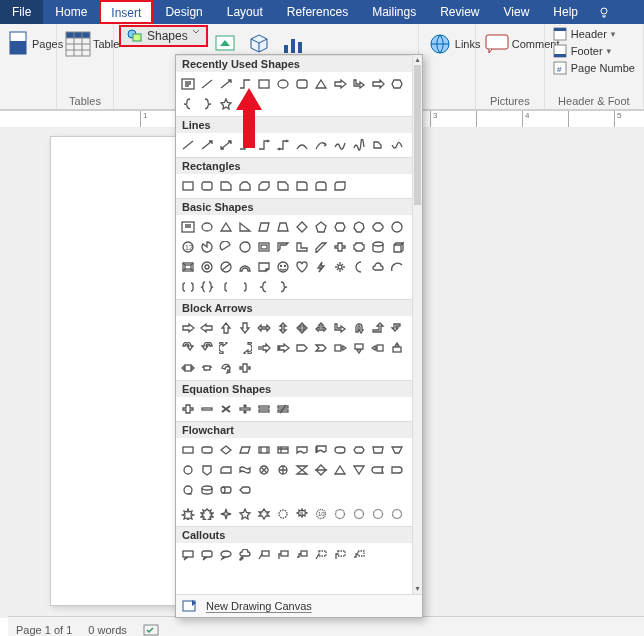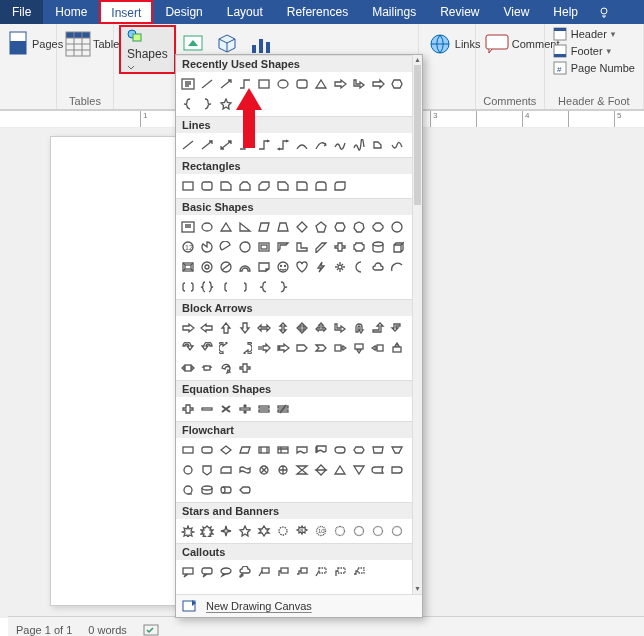--- a/index.html
+++ b/index.html
@@ -11,21 +11,21 @@
   .tell { display: flex; align-items: center; padding: 0 8px; gap: 4px; }
   .ribbon { background: #f3f3f3; border-bottom: 1px solid #d0d0d0; display: flex; align-items: stretch; height: 86px; }
   .group { border-right: 1px solid #e0e0e0; padding: 2px 6px 0 6px; display: flex; flex-direction: column; justify-content: space-between; }
   .group-body { flex: 1; display: flex; align-items: flex-start; gap: 2px; }
   .group-label { text-align: center; font-size: 11px; color: #666; padding: 1px 0 2px 0; }
   .bigbtn { display: flex; flex-direction: row; align-items: center; justify-content: flex-start; width: 44px; padding: 4px 2px; gap: 2px; cursor: pointer; }
   .bigbtn .icon { width: 28px; height: 28px; display: flex; align-items: center; justify-content: center; }
   .bigbtn span { font-size: 11px; line-height: 12px; text-align: center; }
   .smallrow { display: flex; flex-direction: column; gap: 1px; }
   .smallbtn { display: flex; align-items: center; gap: 4px; padding: 1px 2px; font-size: 11px; cursor: pointer; white-space: nowrap; text-align: center; }
-  .shapes-btn { display: inline-flex; align-items: flex-start; gap: 4px; padding: 2px 6px; border: 1px solid #c0c0c0; background: #e8e8e8; outline: 2px solid #e81123; outline-offset: -1px; font-size: 12px; cursor: pointer; flex-direction: column; }
+  .shapes-btn { display: inline-flex; align-items: flex-start; gap: 4px; padding: 2px 6px; border: 1px solid #c0c0c0; background: #e8e8e8; outline: 2px solid #e81123; outline-offset: -1px; font-size: 12px; cursor: pointer; }
   .ruler { height: 18px; background: #fff; border-top: 1px solid #d0d0d0; border-bottom: 1px solid #ececec; position: relative; overflow: hidden; font-size: 8px; color: #777; }
   .ruler .tick { position: absolute; top: 0; height: 100%; border-left: 1px solid #aaa; padding-left: 2px; }
   .doc-area { position: relative; height: 490px; background: #f0f0f0; }
   .page { position: absolute; left: 50px; top: 8px; width: 320px; height: 470px; background: #fff; border: 1px solid #ccc; box-shadow: 2px 2px 6px rgba(0,0,0,0.15); }
   .shapes-pop { position: absolute; left: 175px; top: 54px; width: 248px; height: 564px; background: #fff; border: 1px solid #b0b0b0; box-shadow: 3px 3px 8px rgba(0,0,0,0.25); z-index: 50; display: flex; flex-direction: column; }
   .shapes-scroll { flex: 1; overflow: hidden; position: relative; }
   .shapes-inner { position: absolute; inset: 0 10px 0 0; overflow: hidden; }
   .section-h { background: #eeeeee; font-size: 11px; font-weight: bold; padding: 2px 6px; border-top: 1px solid #ddd; }
   .shape-grid { display: flex; flex-wrap: wrap; padding: 2px; gap: 0; }
   .shape-cell { width: 19px; height: 20px; display: flex; align-items: center; justify-content: center; color: #555; cursor: pointer; }
@@ -163,21 +163,21 @@
       <div class="bigbtn" style="width:56px;">
         <div class="icon">
             <svg width="26" height="22">
               <rect x="2" y="2" width="22" height="14" rx="2" fill="#fff" stroke="#a33"></rect>
               <path d="M8 16l-3 4v-4" fill="#fff" stroke="#a33"></path>
             </svg>
           </div>
         <span>Comment</span>
       </div>
     </div>
-    <div class="group-label">Comments</div>
+    <div class="group-label">Pictures</div>
   </div>
 
   <div class="group">
     <div class="group-body">
       <div class="smallrow">
         <div class="smallbtn">
           <svg width="14" height="14">
               <rect x="1" y="1" width="12" height="12" fill="#fff" stroke="#888"></rect>
               <rect x="1" y="1" width="12" height="3" fill="#2b579a"></rect>
             </svg>
@@ -974,21 +974,20 @@
               <path d="M4 3h6a2 3 0 010 6H4"></path>
             </svg>
           </div>
         <div class="shape-cell">
             <svg width="14" height="12">
               <path d="M2 6l3-3h5a2 3 0 010 6H5z"></path>
             </svg>
           </div>
       </div>
 
-      <div class="section-h">Stars and Banners</div>
       <div class="shape-grid">
         <div class="shape-cell">
             <svg width="14" height="12">
               <path d="M7 1l1 3 3-1-1 3 3 1-3 1 1 3-3-1-1 3-1-3-3 1 1-3-3-1 3-1-1-3 3 1z"></path>
             </svg>
           </div>
         <div class="shape-cell">
             <svg width="14" height="12">
               <path d="M7 1l2 2 2-1-1 3 3 0-2 2 2 2-3 0 1 3-2-1-2 2-2-2-2 1 1-3-3 0 2-2-2-2 3 0-1-3 2 1z"></path>
             </svg>

